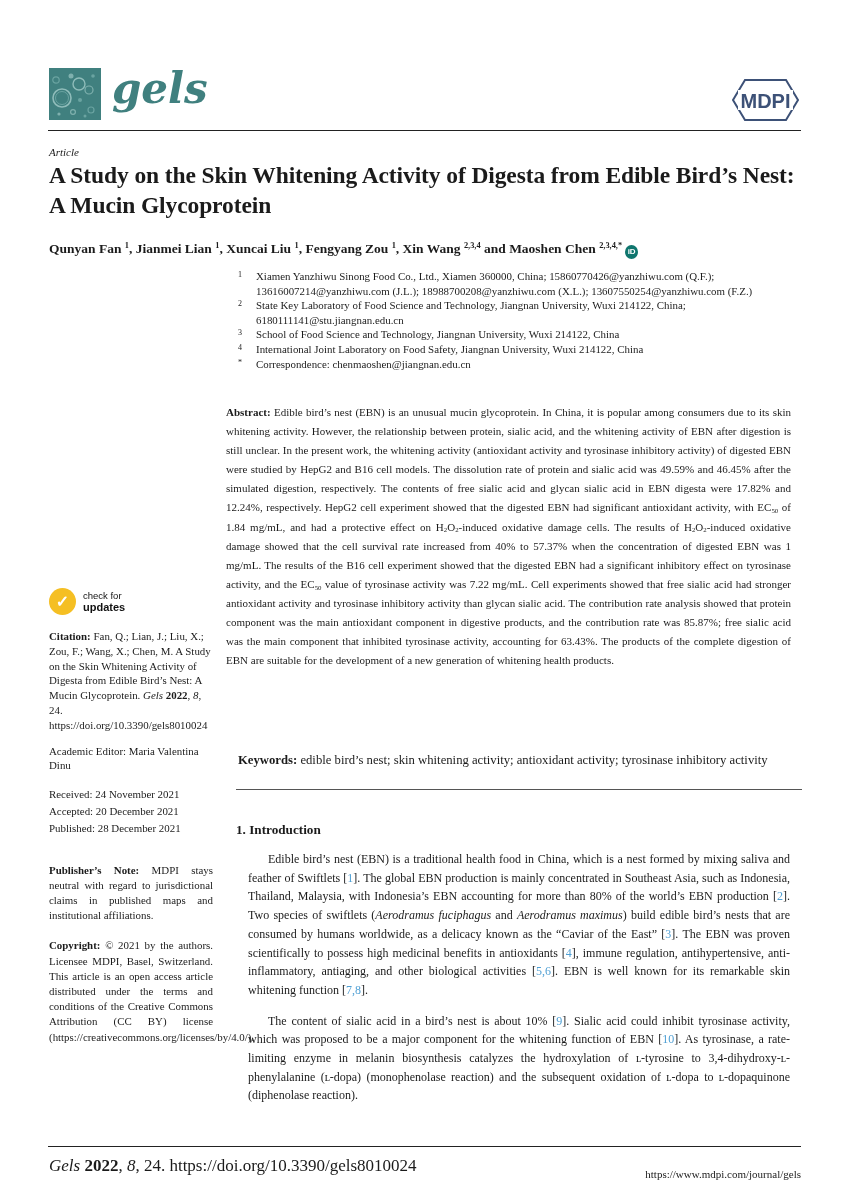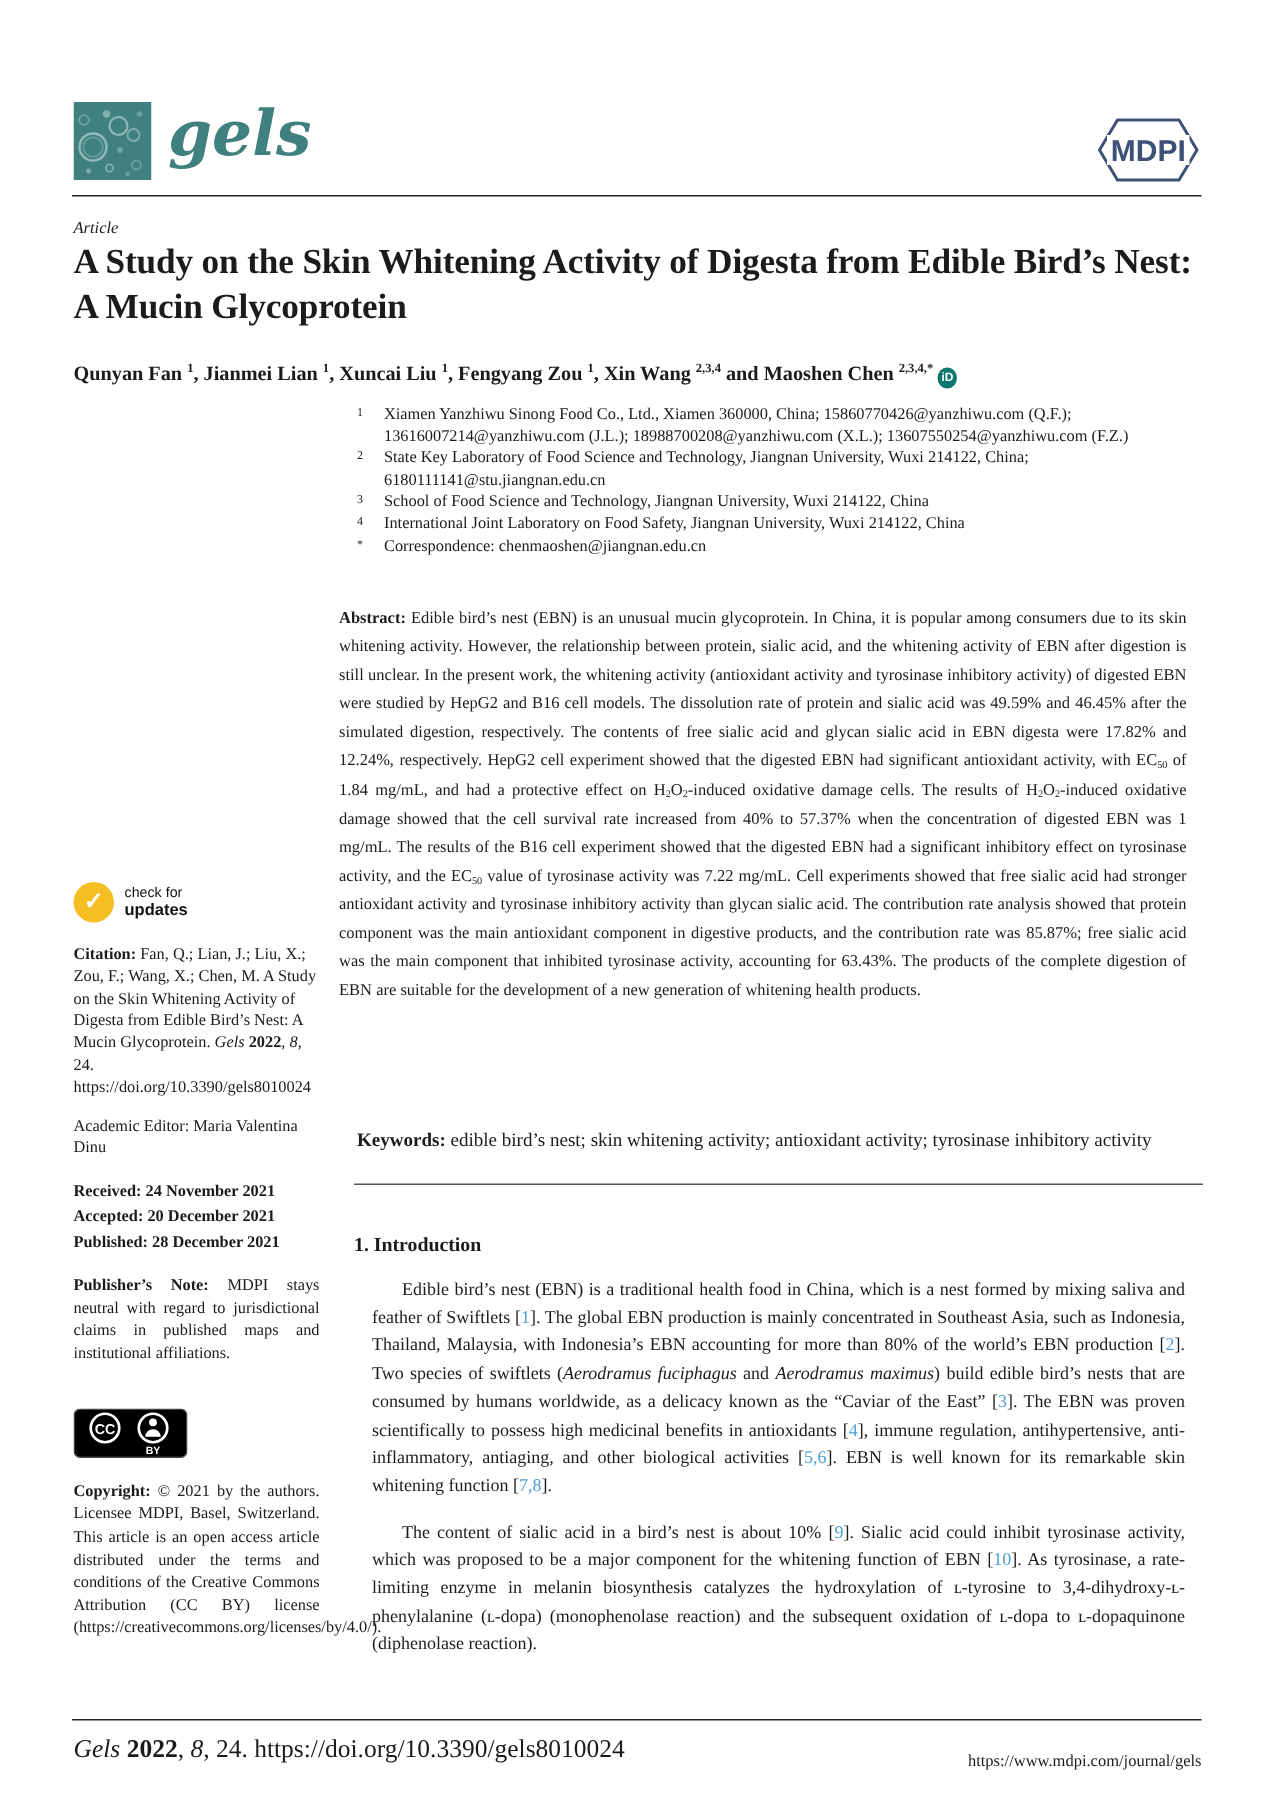--- a/index.html
+++ b/index.html
@@ -46,22 +46,22 @@
   .sidebar{position:absolute;left:49px;top:588px;width:164px;font-size:10.9px;line-height:14.8px;}
   .updates{display:flex;gap:7px;align-items:center;margin-bottom:14px;cursor:pointer;}
   .updates-circle{flex:none;width:27px;height:27px;border-radius:50%;background:#f5bf23;color:#fff;
                   font-size:16px;font-weight:bold;text-align:center;line-height:27px;
                   font-family:"Liberation Sans",sans-serif;}
   .updates-l1{font-family:"Liberation Sans",sans-serif;font-size:9.5px;line-height:10px;color:#111;}
   .updates-l2{font-family:"Liberation Sans",sans-serif;font-size:11px;font-weight:bold;line-height:12px;color:#111;text-align:center;}
   .cite-block{margin-bottom:11px;}
   .acad{margin-bottom:13px;}
   .dates div{line-height:16.8px;}
-  .dates{margin-bottom:13px;font-weight:bold;}
-  .pubnote{text-align:justify;line-height:15.2px;margin-bottom:29px;}
+  .dates{margin-bottom:26px;}
+  .pubnote{text-align:justify;line-height:15.2px;margin-bottom:15px;}
   .ccbadge{margin-bottom:10px;cursor:pointer;}
   .copyright{text-align:justify;line-height:15.2px;}
 
   
   .footer-rule{position:absolute;left:48px;top:1146px;width:753px;border-top:1.2px solid #222;}
   .footer-left{position:absolute;left:49px;top:1156px;font-size:17px;}
   .footer-right{position:absolute;right:48px;top:1156px;font-size:11px;margin-top:12px;}
 </style>
 </head>
 <body>
@@ -160,31 +160,20 @@
       <div>Received: 24 November 2021</div>
       <div>Accepted: 20 December 2021</div>
       <div>Published: 28 December 2021</div>
     </div>
 
     <div class="pubnote">
       <b>Publisher’s Note:</b>
       <span>MDPI stays neutral with regard to jurisdictional claims in published maps and institutional affiliations.</span>
     </div>
 
-    <div class="ccbadge">
-      <svg width="76" height="33" viewBox="0 0 76 33">
-        <rect x="0.5" y="0.5" width="75" height="32" rx="4" fill="#000000" stroke="#444"></rect>
-        <circle cx="21" cy="13" r="9.5" fill="none" stroke="#ffffff" stroke-width="1.8"></circle>
-        <text x="21" y="17" text-anchor="middle" font-family="Liberation Sans, sans-serif" font-size="9.5" font-weight="bold" fill="#ffffff">CC</text>
-        <circle cx="53" cy="13" r="9.5" fill="none" stroke="#ffffff" stroke-width="1.8"></circle>
-        <circle cx="53" cy="9.2" r="2.6" fill="#ffffff"></circle>
-        <path d="M47.8,18.8 a5.2,5 0 0 1 10.4,0 z" fill="#ffffff"></path>
-        <text x="53" y="30" text-anchor="middle" font-family="Liberation Sans, sans-serif" font-size="7" font-weight="bold" fill="#ffffff">BY</text>
-      </svg>
-    </div>
 
     <div class="copyright">
       <b>Copyright:</b>
       <span>© 2021 by the authors. Licensee MDPI, Basel, Switzerland. This article is an open access article distributed under the terms and conditions of the Creative Commons Attribution (CC BY) license (https://creativecommons.org/licenses/by/4.0/).</span>
     </div>
   </div>
 
   <div class="footer-rule"></div>
   <div class="footer-left"><i>Gels</i> <b>2022</b>, <i>8</i>, 24. https://doi.org/10.3390/gels8010024</div>
   <div class="footer-right">https://www.mdpi.com/journal/gels</div>

